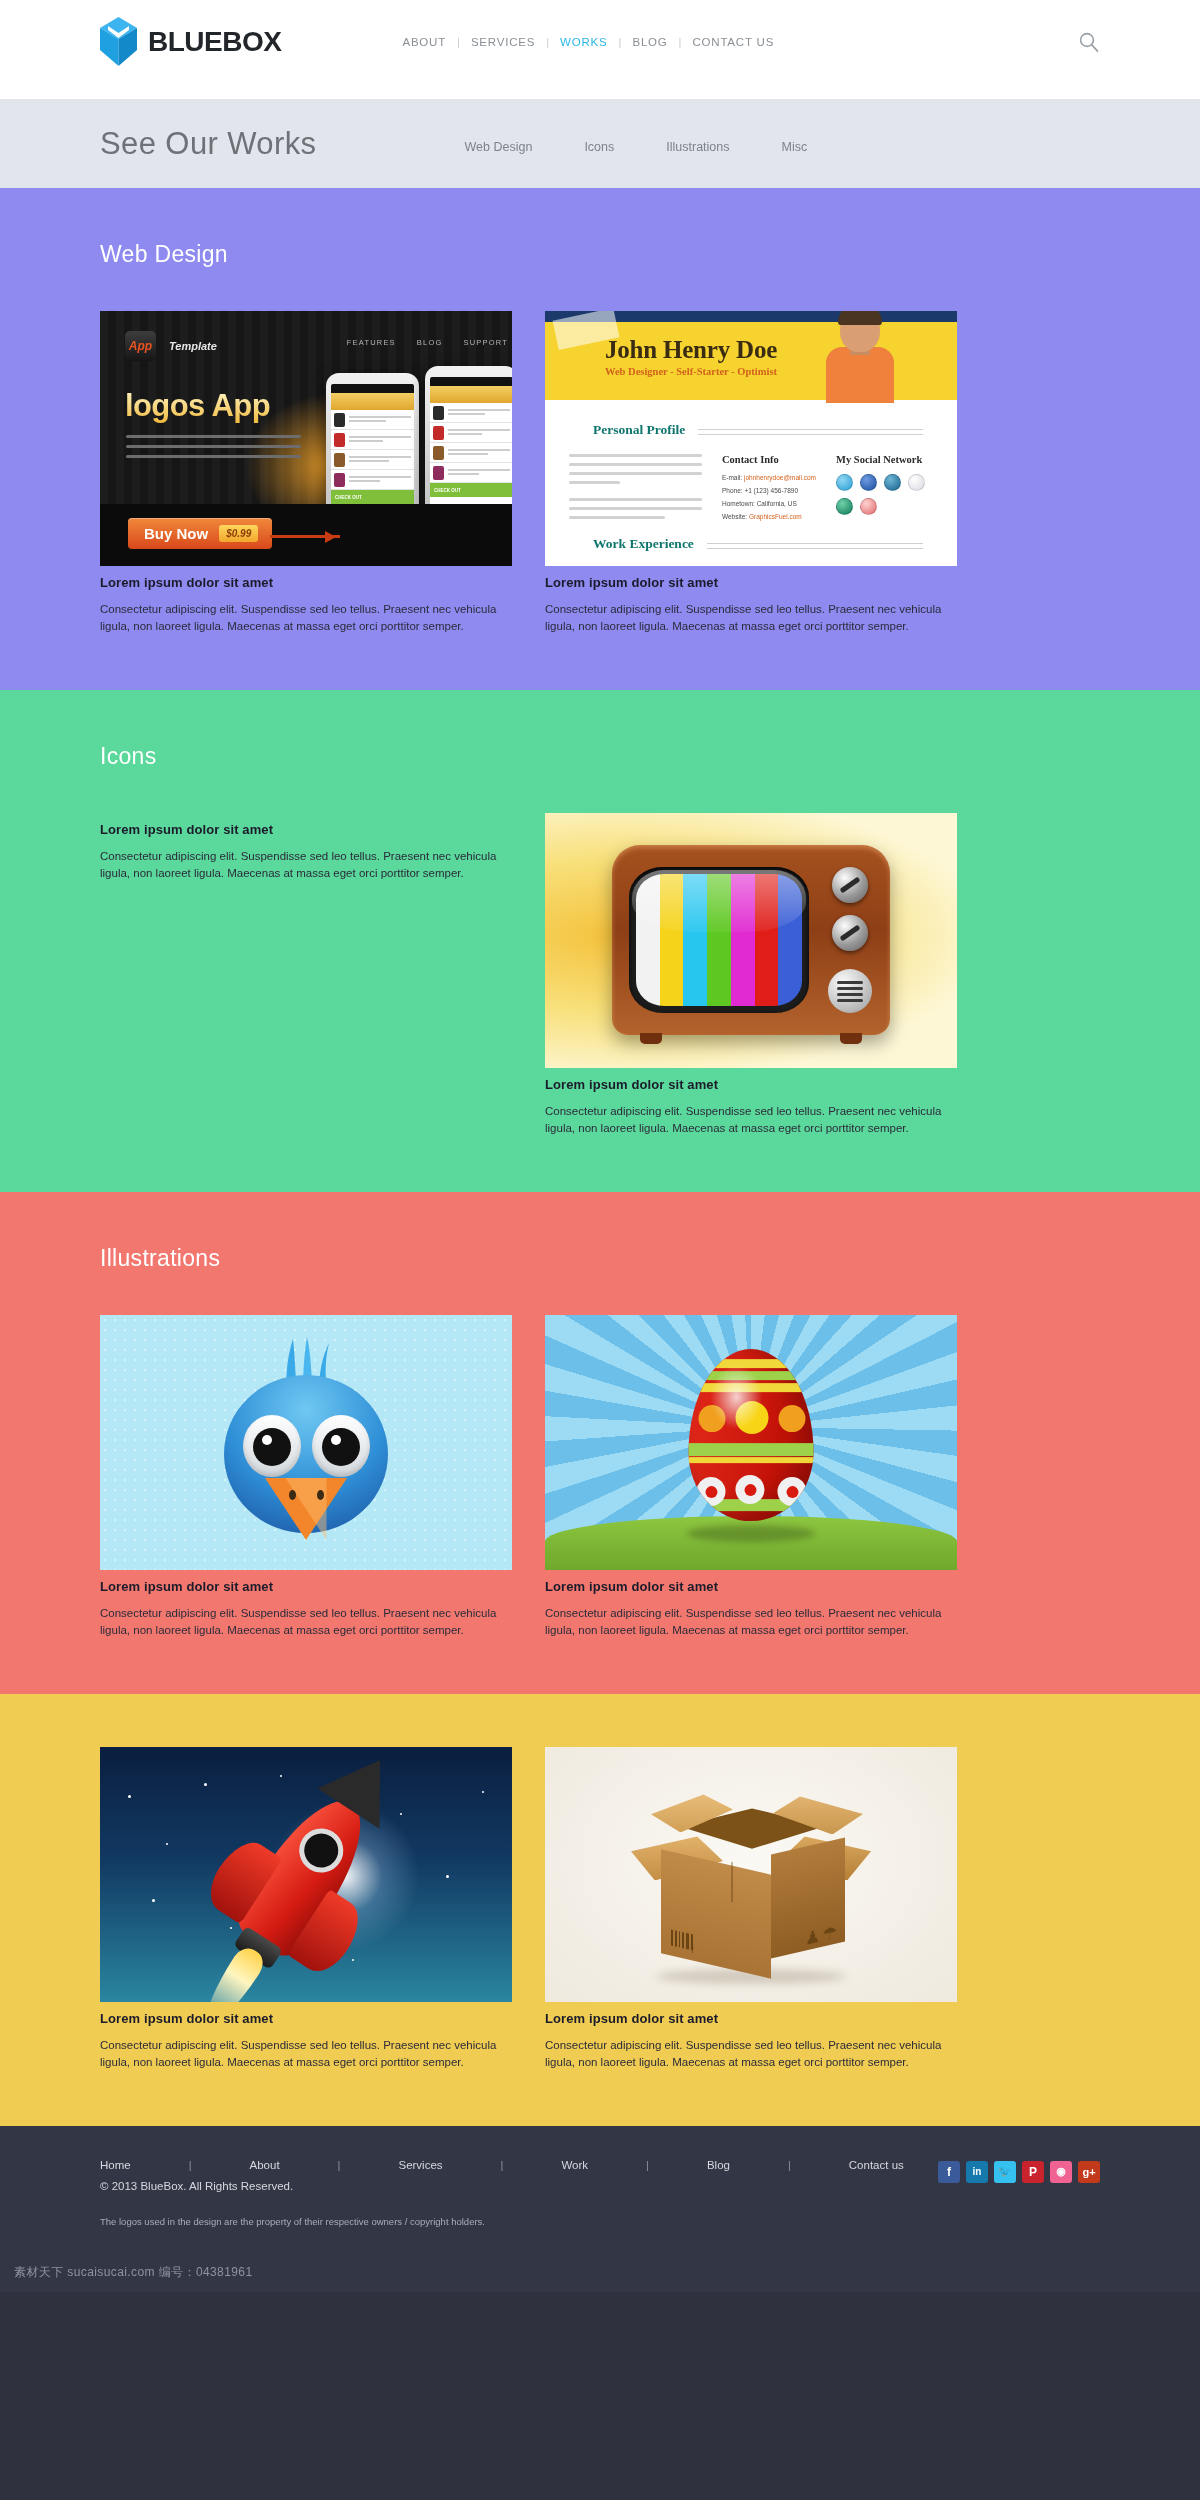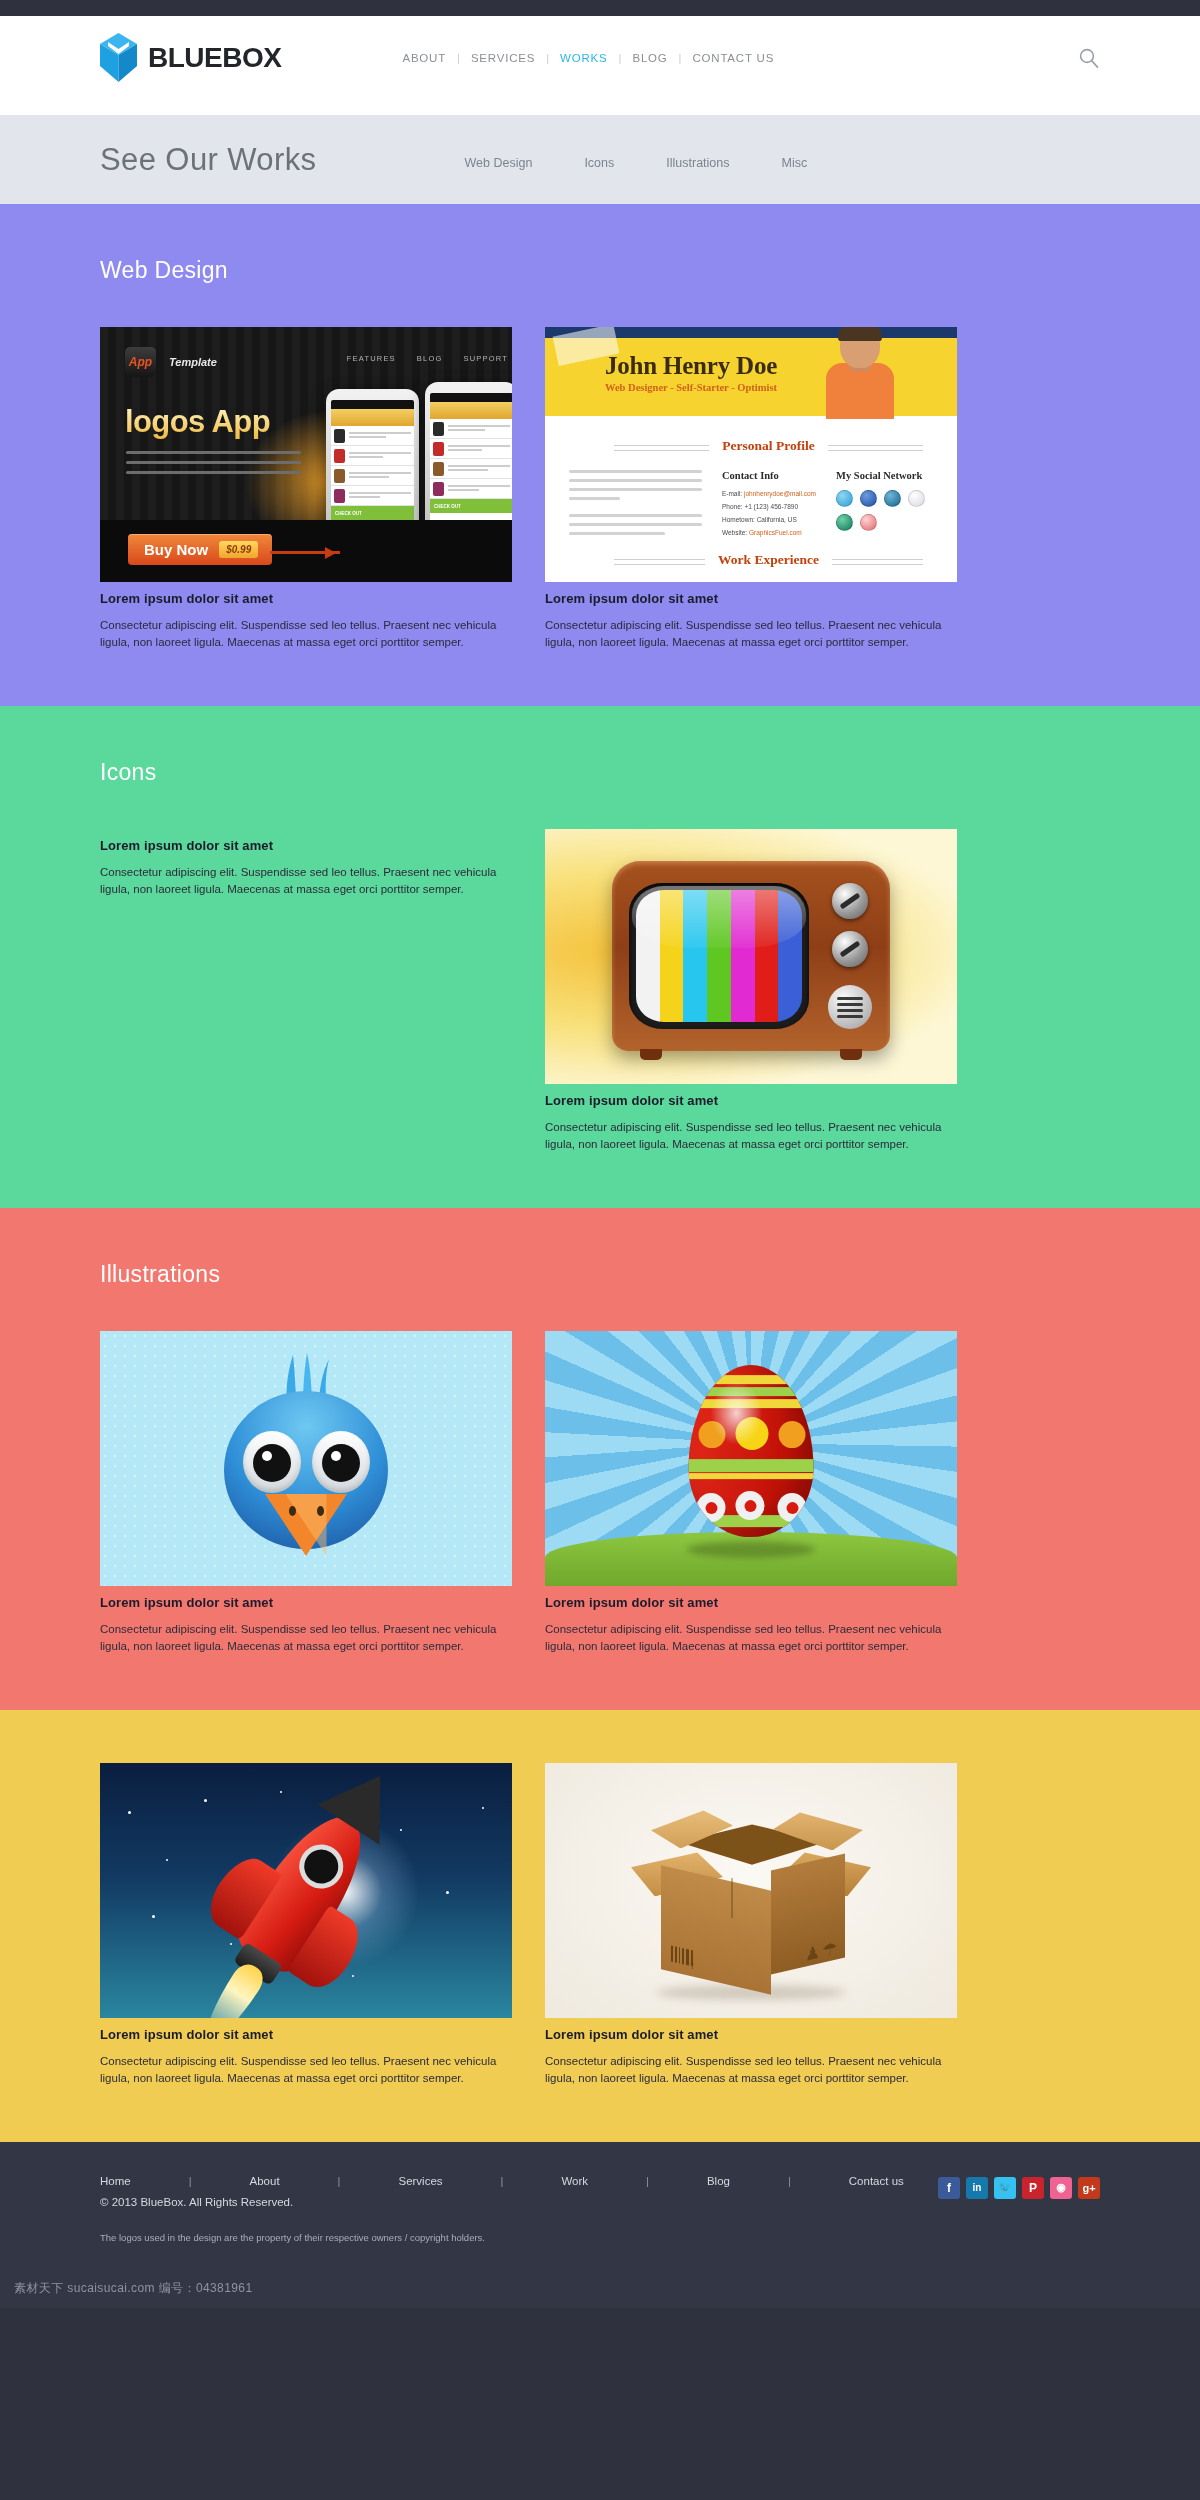--- a/index.html
+++ b/index.html
@@ -7,21 +7,21 @@
   body {
     font-family:"Liberation Sans", sans-serif;
     background:#2f323e;
     width:1200px;
     overflow-x:hidden;
   }
   .page { width:1200px; position:relative; }
 
   
   .header { background:#ffffff; height:99px; position:relative; }
-  .hd-inner { width:1000px; margin:16px auto; height:83px; display:flex; align-items:center; }
+  .hd-inner { width:1000px; margin:0 auto; height:83px; display:flex; align-items:center; }
   .logo-wrap { display:flex; align-items:center; gap:11px; }
   .logo-mark { width:37px; height:49px; position:relative; }
   .logo-mark svg { display:block; }
   .logo-text {
     font-size:28px; font-weight:bold; letter-spacing:-0.5px;
     color:#22262b; font-family:"Liberation Sans", sans-serif;
   }
   .mainnav { margin-left:110px; display:flex; align-items:center; gap:0; }
   .mainnav a {
     font-size:11.5px; color:#8a8f96; text-decoration:none;
@@ -128,22 +128,22 @@
     font-family:"Liberation Serif", serif; font-size:10.5px; font-weight:bold; color:#d2611d;
     padding-right:120px; }
   .cv-photo { position:absolute; right:60px; bottom:0; width:74px; height:95px; }
   .cv-head { position:absolute; left:17px; top:2px; width:40px; height:45px; border-radius:50% 50% 45% 45%;
     background:#d99e72; }
   .cv-hair { position:absolute; left:15px; top:0px; width:44px; height:20px;
     border-radius:22px 22px 4px 4px; background:#4a3422; }
   .cv-body { position:absolute; left:3px; top:42px; width:68px; height:56px;
     border-radius:16px 16px 0 0; background:#f0813c; }
   .cv-neck { position:absolute; left:27px; top:38px; width:20px; height:12px; background:#c98b61; }
-  .cv-sechead { text-align:center; margin-top:22px; position:relative;
-    font-family:"Liberation Serif", serif; font-size:13.5px; color:#c2410c; font-weight:bold;margin-left:35px; }
+  .cv-sechead { text-align:left; margin-top:22px; position:relative;
+    font-family:"Liberation Serif", serif; font-size:13.5px; color:#0f766e; font-weight:bold;margin-left:35px; }
   .cv-sechead span { background:#fff; padding:0 13px; position:relative; z-index:2; }
   .cv-sechead:before { content:""; position:absolute; left:34px; right:34px; top:7px; height:4px;
     border-top:1px solid #cfcfcf; border-bottom:1px solid #cfcfcf; }
   .cv-cols { display:flex; padding:16px 26px 0 24px; gap:20px; }
   .cv-c1 { width:178px; }
   .cv-c1 i { display:block; height:3px; background:#d2d2d2; border-radius:2px; margin-bottom:6px; }
   .cv-c1 .short { width:38%; margin-bottom:14px; }
   .cv-c2 { width:110px; }
   .cv-c3 { width:105px; }
   .cv-h { font-family:"Liberation Serif", serif; font-size:10.5px; font-weight:bold; color:#2c2c2c;

